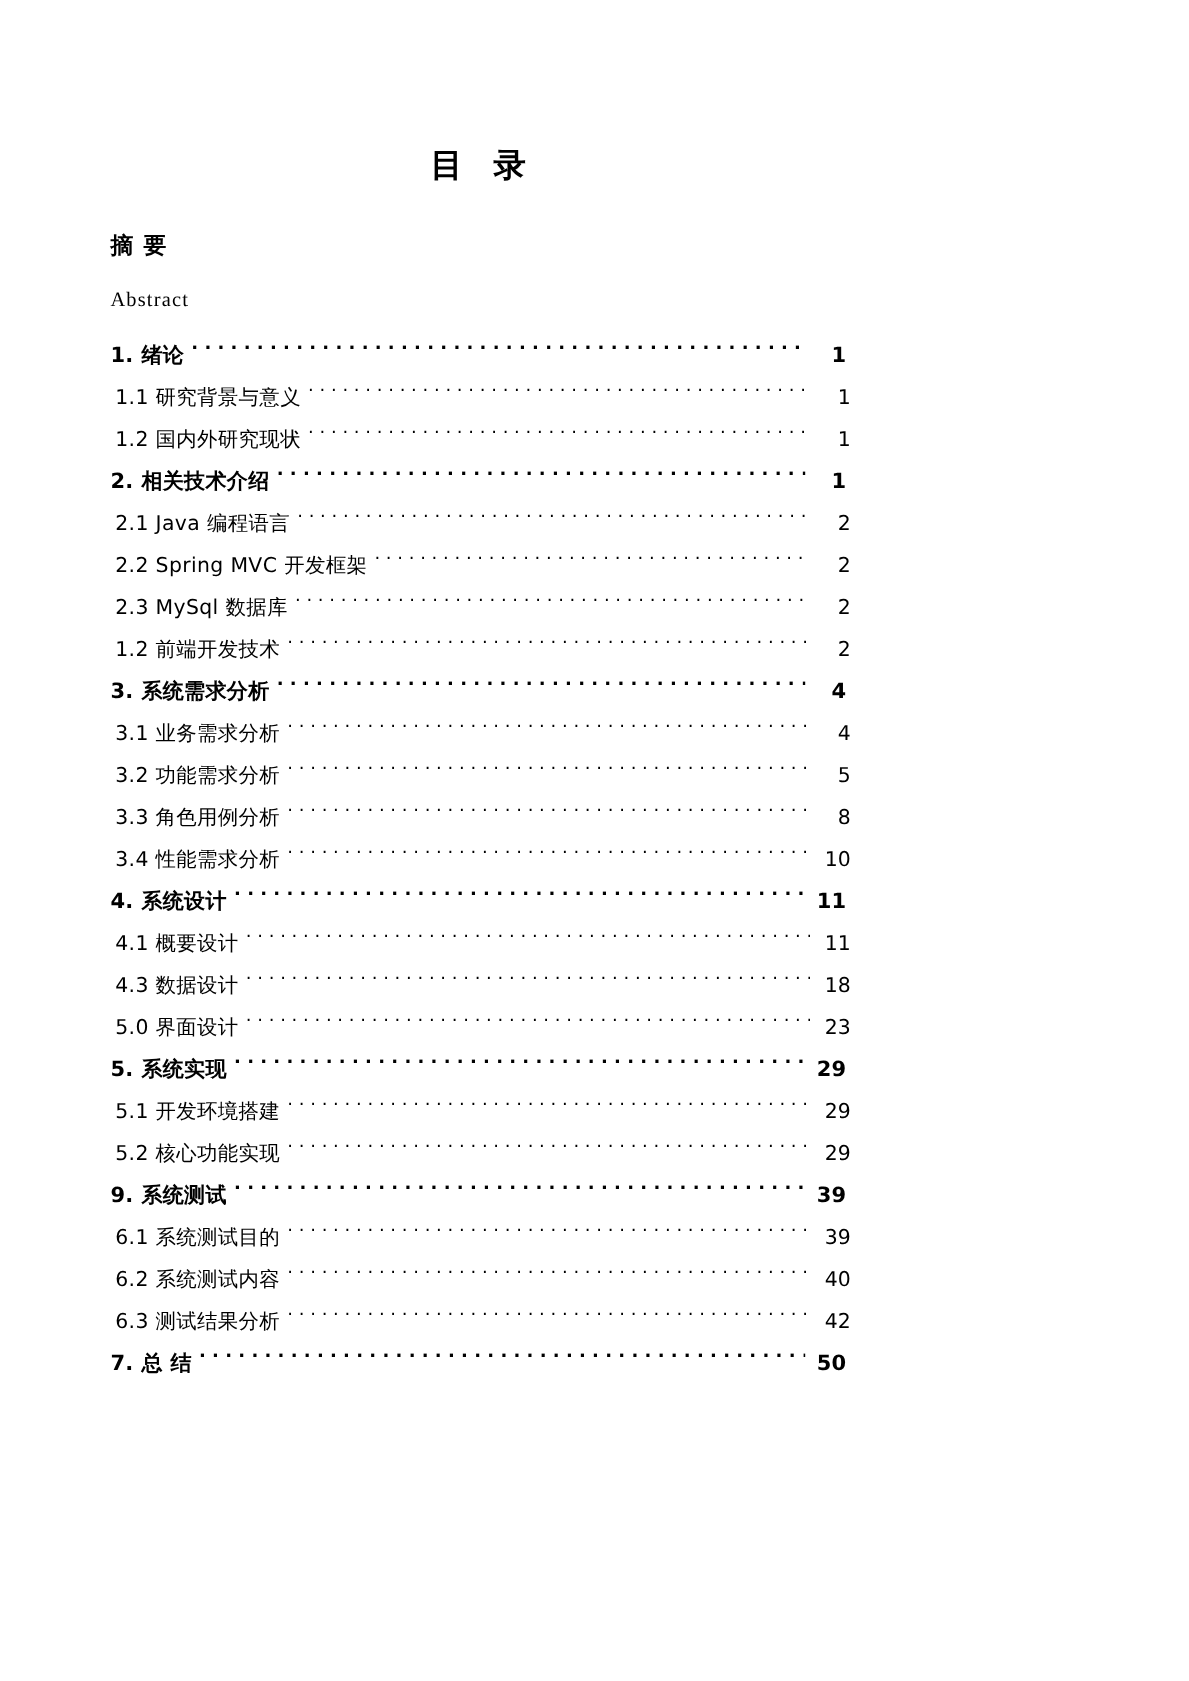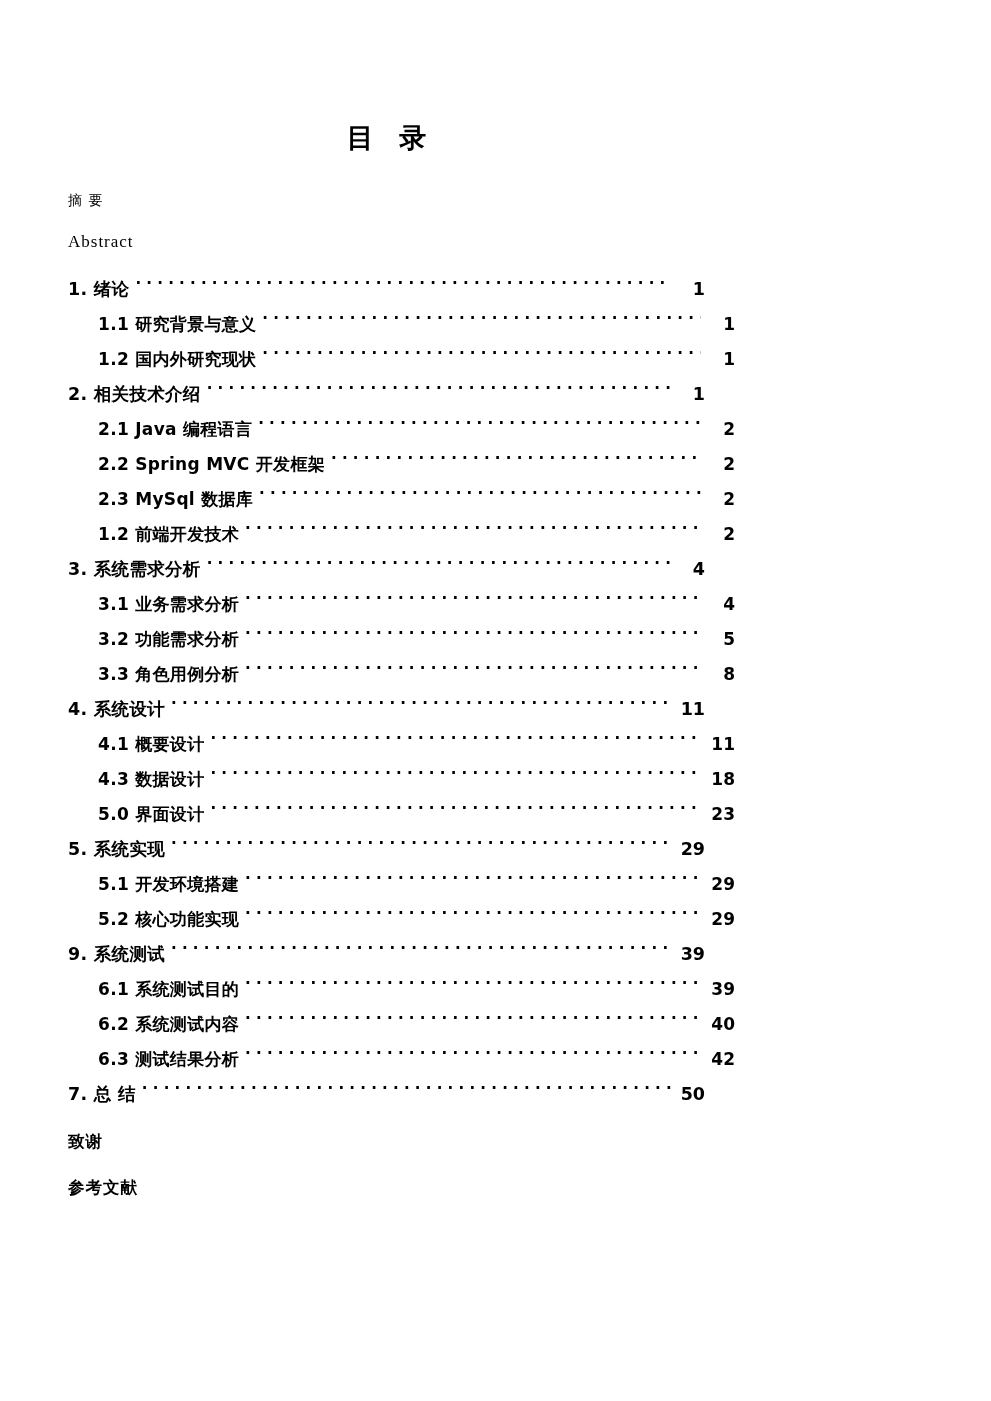--- a/index.html
+++ b/index.html
@@ -14,35 +14,35 @@
     color: #000000;
     position: relative;
   }
   .page {
     position: absolute;
     left: 0; top: 0;
     width: 801px;
     height: 1401px;
     background: #fff;
     box-sizing: border-box;
-    padding: 120px 96px 0 68px;
+    padding: 120px 96px 0 92px;
   }
   .toc-title {
     text-align: center;
     font-family: "DejaVu Sans", sans-serif;
     font-weight: bold;
     font-size: 27px;
     letter-spacing: 8px;
     margin: 0 0 36px 0;
     padding-left: 8px;
   }
   .front-item {
     font-family: "DejaVu Sans", sans-serif;
-    font-weight: normal;
-    font-size: 14px;
+    font-weight: bold;
+    font-size: 19px;
     margin: 0 0 22px 0;
     letter-spacing: 1px;
   }
   .front-item.latin {
     font-family: "Liberation Serif", serif;
     font-weight: normal;
     font-size: 17px;
   }
   .toc-list {
     margin: 0;
@@ -57,24 +57,23 @@
     line-height: 30px;
     font-size: 17px;
     font-family: "DejaVu Sans", sans-serif;
     white-space: nowrap;
   }
   .toc-row.level1 {
     font-weight: bold;
     font-size: 17.5px;
   }
   .toc-row.level2 {
-    font-weight: bold;
+    font-weight: normal;
     font-size: 17px;
     padding-left: 4px;
-    margin-left: 26px;
   }
   .toc-label {
     flex: 0 0 auto;
     padding-right: 4px;
     letter-spacing: 0.3px;
   }
   .toc-dots {
     flex: 1 1 auto;
     overflow: hidden;
     height: 1em;
@@ -189,20 +188,25 @@
       <span class="toc-dots"></span>
       <span class="toc-page">5</span>
     </li>
 
     <li class="toc-row level2">
       <span class="toc-label">3.3  角色用例分析</span>
       <span class="toc-dots"></span>
       <span class="toc-page">8</span>
     </li>
 
+    <li class="toc-row level2">
+      <span class="toc-label">3.4  性能需求分析</span>
+      <span class="toc-dots"></span>
+      <span class="toc-page">10</span>
+    </li>
 
     <li class="toc-row level1">
       <span class="toc-label">4.  系统设计</span>
       <span class="toc-dots"></span>
       <span class="toc-page">11</span>
     </li>
 
     <li class="toc-row level2">
       <span class="toc-label">4.1  概要设计</span>
       <span class="toc-dots"></span>
@@ -265,18 +269,14 @@
     </li>
 
     <li class="toc-row level1">
       <span class="toc-label">7.  总  结</span>
       <span class="toc-dots"></span>
       <span class="toc-page">50</span>
     </li>
 
   </ul>
 
-  <div class="back-matter">
-    <div class="back-item">致谢</div>
-    <div class="back-item">参考文献</div>
-  </div>
 
 </div>
 
 </body></html>

